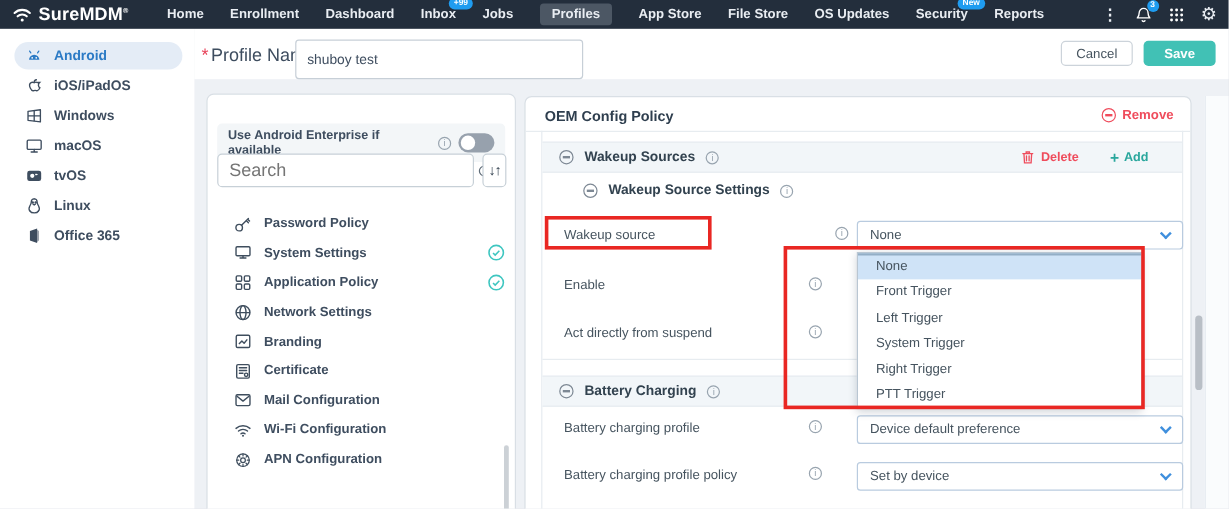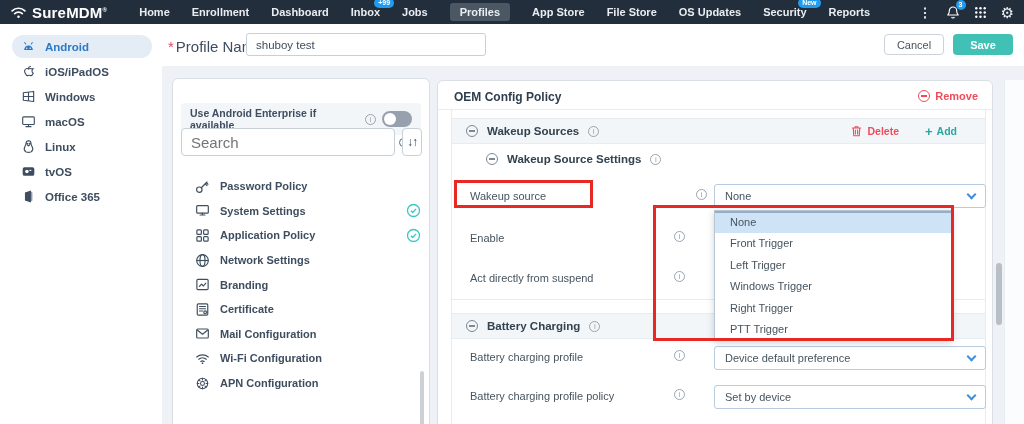--- a/index.html
+++ b/index.html
@@ -18,21 +18,21 @@
   .nav-icons { margin-left:auto; margin-right:10px; display:flex; align-items:center; gap:14px; }
   .kebab { font-size:13px; font-weight:bold; color:#e9edf2; }
   .gear { font-size:15px; color:#e9edf2; line-height:1; }
   .bell-wrap { position:relative; display:flex; }
   .bell-badge { position:absolute; top:-5px; right:-6px; background:#1f9cf0; border-radius:50%; min-width:10px; height:10px; font-size:7px; font-weight:bold; display:flex; align-items:center; justify-content:center; padding:0 1px; }
 
   
   .header-band { position:absolute; left:162px; top:24px; width:862px; height:42px; background:#fff; z-index:5; }
   .pn-label { position:absolute; left:6px; top:14px; font-size:15px; color:#3e4d5f; }
   .req { color:#e8435a; margin-right:2px; }
-  .pn-input { position:absolute; left:84px; top:9px; width:240px; height:23px; border:1px solid #c7cfd7; border-radius:3px; font-family:"Liberation Sans",sans-serif; font-size:11.5px; padding:0 9px; color:#3e4d5f; outline:none; }
+  .pn-input { position:absolute; left:84px; top:9px; width:240px; height:33px; border:1px solid #c7cfd7; border-radius:3px; font-family:"Liberation Sans",sans-serif; font-size:11.5px; padding:0 9px; color:#3e4d5f; outline:none; }
   .cancel-btn { position:absolute; left:722px; top:10px; width:60px; height:21px; background:#fff; border:1px solid #ccd3da; border-radius:4px; font-size:11px; color:#46545f; display:flex; align-items:center; justify-content:center; cursor:pointer; }
   .save-btn { position:absolute; left:791px; top:10px; width:60px; height:21px; background:#41c1b5; border:none; border-radius:4px; color:#fff; font-size:11px; font-weight:bold; display:flex; align-items:center; justify-content:center; cursor:pointer; }
 
   
   .sidebar { position:absolute; left:0; top:24px; width:162px; height:400px; background:#fff; z-index:6; padding-top:11px; }
   .side-item { display:flex; align-items:center; gap:9px; height:23px; margin:0 10px 2px 12px; padding-left:9px; font-size:11.5px; font-weight:bold; color:#3e4d5f; border-radius:12px; cursor:pointer; }
   .side-item.active { background:#e4ecf6; color:#2b7ac5; }
   .side-item svg { flex:0 0 auto; }
 
   
@@ -188,37 +188,37 @@
       <span>Windows</span>
     </div>
     <div class="side-item">
       <svg width="15" height="15" viewBox="0 0 16 16" fill="none" stroke="currentColor" stroke-width="1.2" stroke-linecap="round">
         <rect x="1.8" y="3" width="12.4" height="8.2" rx="1"></rect>
           <path d="M8 11.2v1.9M5.3 13.5h5.4"></path>
       </svg>
       <span>macOS</span>
     </div>
     <div class="side-item">
+      <svg width="15" height="15" viewBox="0 0 16 16">
+        <rect x="1.8" y="3.4" width="12.4" height="9.2" rx="2" fill="currentColor"></rect>
+        <circle cx="6.3" cy="8" r="1.9" fill="#fff"></circle>
+          <path d="M8.9 6.4c.8-.4 1.9-.2 2.4.4-.5.6-1.6.8-2.4.4z" fill="#fff"></path>
+      </svg>
+      <span>tvOS</span>
+    </div>
+    <div class="side-item">
       <svg width="15" height="15" viewBox="0 0 16 16" fill="none" stroke="currentColor" stroke-width="1.2" stroke-linecap="round">
         <path d="M8 1.8c-1.8 0-2.6 1.3-2.6 2.8 0 1.4-.6 2.3-1.3 3.6-.8 1.5-.9 3.4.2 4.5"></path>
         <path d="M8 1.8c1.8 0 2.6 1.3 2.6 2.8 0 1.4.6 2.3 1.3 3.6.8 1.5.9 3.4-.2 4.5"></path>
         <path d="M4.3 12.7c.5 1 1.9 1.6 3.7 1.6s3.2-.6 3.7-1.6"></path>
         <circle cx="6.7" cy="5" r=".5" fill="currentColor"></circle>
           <circle cx="9.3" cy="5" r=".5" fill="currentColor"></circle>
           <path d="M7 6.6 8 7.2l1-.6"></path>
       </svg>
       <span>Linux</span>
-    </div>
-    <div class="side-item">
-      <svg width="15" height="15" viewBox="0 0 16 16">
-        <rect x="1.8" y="3.4" width="12.4" height="9.2" rx="2" fill="currentColor"></rect>
-        <circle cx="6.3" cy="8" r="1.9" fill="#fff"></circle>
-          <path d="M8.9 6.4c.8-.4 1.9-.2 2.4.4-.5.6-1.6.8-2.4.4z" fill="#fff"></path>
-      </svg>
-      <span>tvOS</span>
     </div>
     <div class="side-item">
       <svg width="15" height="15" viewBox="0 0 16 16">
         <path d="M4.2 3.8 10.6 1.6v12.8L4.2 12.2V3.8z" fill="currentColor"></path>
         <path d="M10.6 2.6 12.2 3.8v8.4l-1.6 1.2z" fill="currentColor" opacity=".55"></path>
       </svg>
       <span>Office 365</span>
     </div>
   </div>
 
@@ -385,21 +385,21 @@
       <span class="info-icon info-batt2"></span>
       <div class="select sel-batt2">
         <span>Set by device</span>
         <span class="chev"></span>
       </div>
 
       <div class="dropdown">
         <div class="dd-option selected">None</div>
         <div class="dd-option">Front Trigger</div>
         <div class="dd-option">Left Trigger</div>
-        <div class="dd-option">Windows Trigger</div>
+        <div class="dd-option">System Trigger</div>
         <div class="dd-option">Right Trigger</div>
         <div class="dd-option">PTT Trigger</div>
       </div>
     </div>
   </div>
 
   <div class="right-rail"></div>
   <div class="page-scroll"></div>
 
   <div class="red-box label-box"></div>

